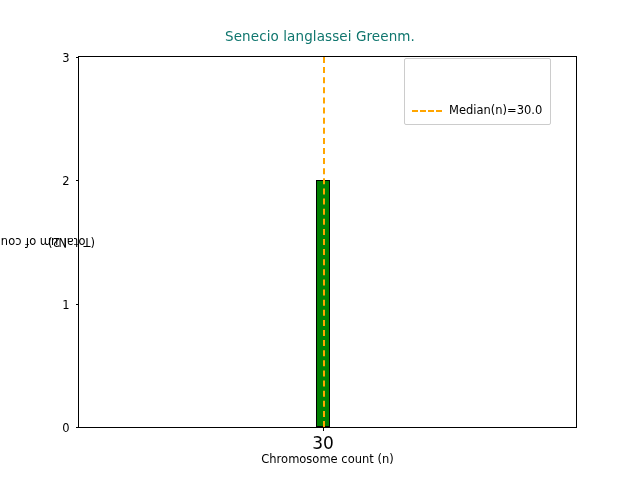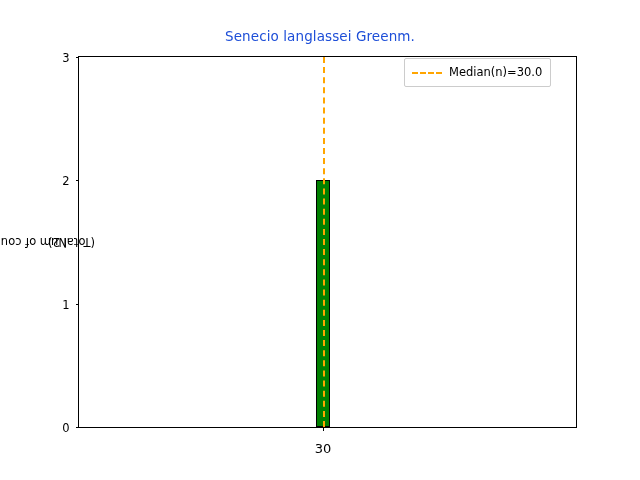--- a/index.html
+++ b/index.html
@@ -22,21 +22,21 @@
   }
 
   
   #chart-title {
     position: absolute;
     left: 0;
     top: 28px;
     width: 640px;
     text-align: center;
     font-size: 13.5px;
-    color: #1d4ed8;
+    color: #0f766e;
     letter-spacing: 0.1px;
   }
 
   
   #plot-area {
     position: absolute;
     left: 78px;
     top: 56px;
     width: 499px;
     height: 372px;
@@ -93,23 +93,23 @@
   .x-tick-mark {
     position: absolute;
     top: 100%;
     height: 3.5px;
     width: 0;
     border-left: 1.1px solid #000000;
   }
   .x-tick-label {
     position: absolute;
     top: 100%;
-    margin-top: 14px;
+    margin-top: 6px;
     transform: translateX(-50%);
-    font-size: 13px;
+    font-size: 17px;
     white-space: nowrap;
     color: #000000;
   }
 
   
   #xlabel {
     position: absolute;
     left: 78px;
     top: 452px;
     width: 499px;
@@ -145,20 +145,21 @@
     border-radius: 2px;
     padding: 6px 8px 6px 7px;
     box-sizing: border-box;
     font-size: 11.5px;
     line-height: 1.32;
   }
   .legend-row {
     display: flex;
     align-items: flex-start;
     gap: 7px;
+    margin-top: 38px;
   }
   .legend-swatch {
     flex: 0 0 auto;
     width: 30px;
     height: 14px;
     position: relative;
   }
   .legend-swatch::before {
     content: "";
     position: absolute;
@@ -201,20 +202,21 @@
     <div class="x-tick-label" style="left:49.1%;">30</div>
 
     <div id="bars-layer">
       <div class="hist-bar" style="left:47.7%; width:2.8%; height:66.6667%;"></div>
     </div>
 
     <div id="median-line" style="left:49.1%;"></div>
 
   </div>
 
+  <div id="xlabel">Chromosome count (n)</div>
 
   <div id="ylabel">
     <span><span>Num of counts</span>&nbsp;&nbsp;&nbsp;<span>(Total 2)</span></span>
   </div>
 
   <div id="legend">
     <div class="legend-row">
       <span class="legend-swatch"></span>
       <span class="legend-texts">
         <span>Median(n)=30.0</span>

